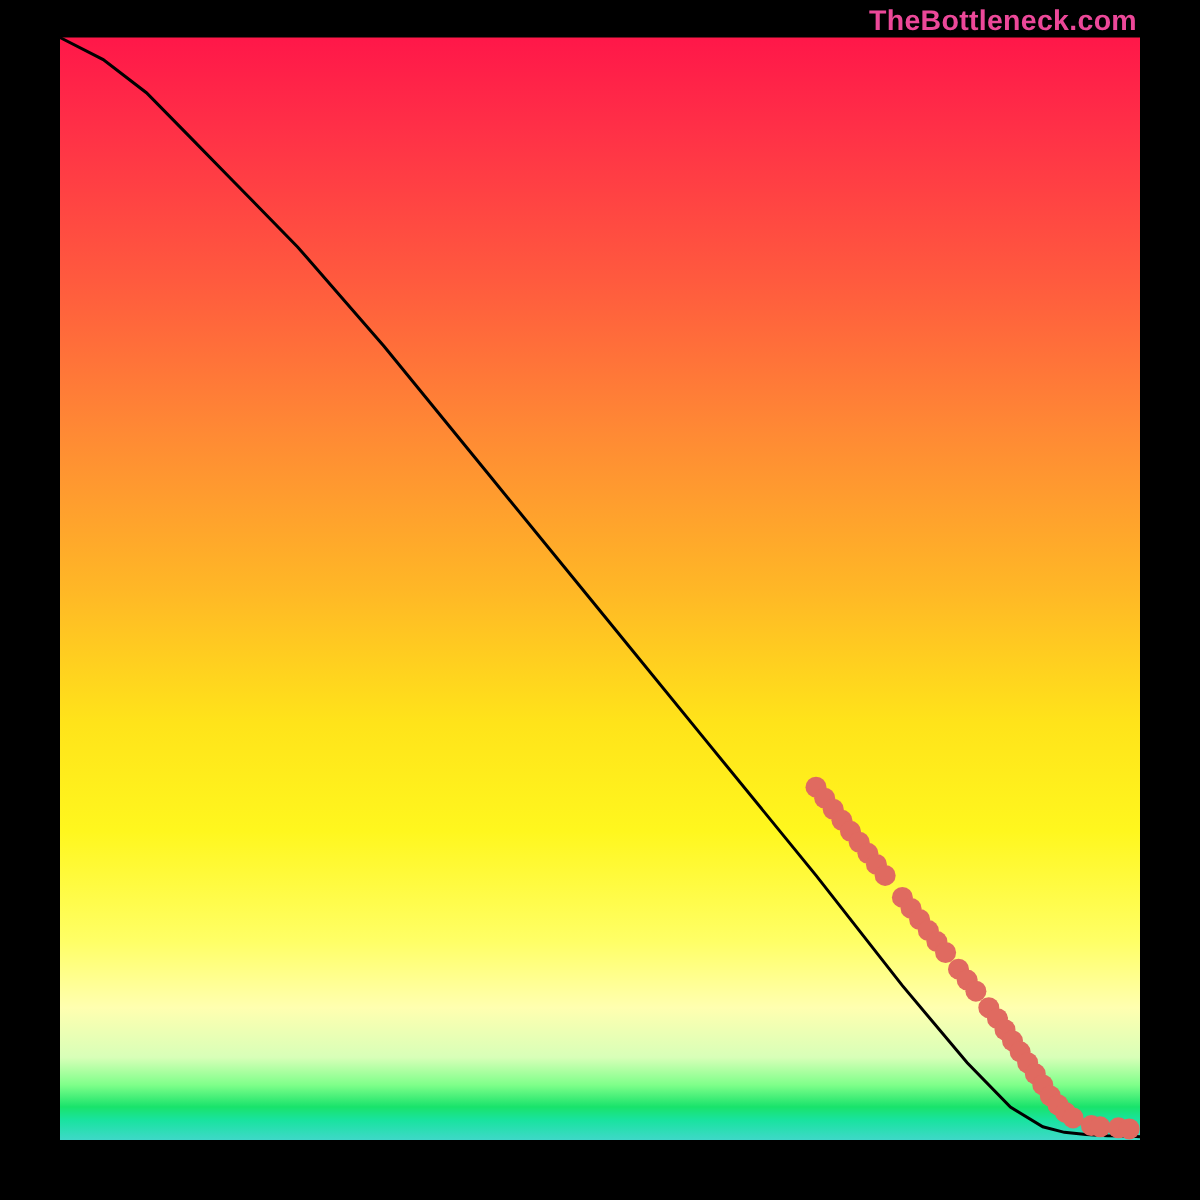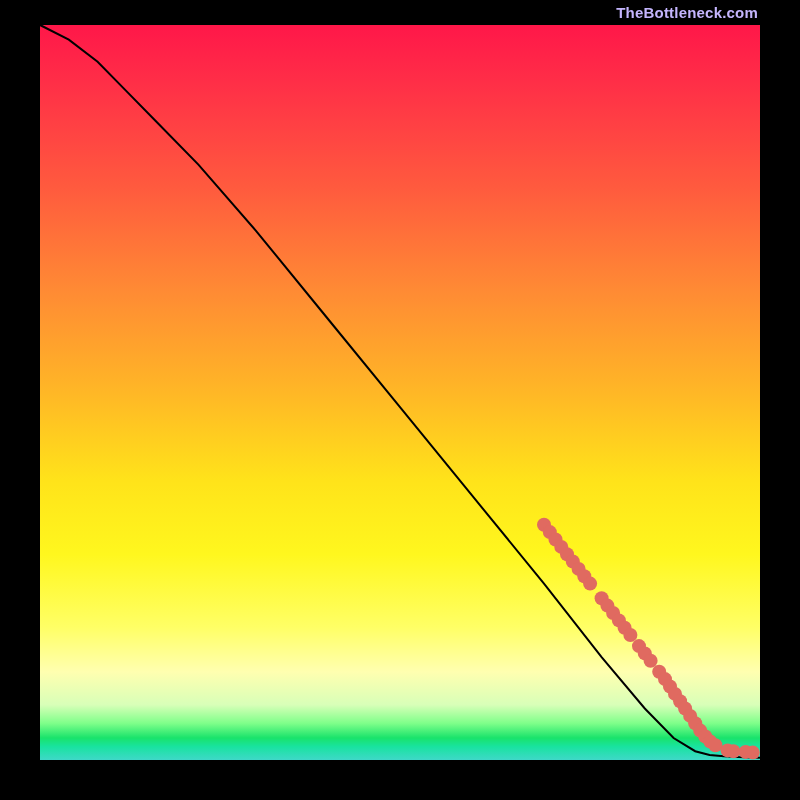--- a/index.html
+++ b/index.html
@@ -39,22 +39,22 @@
       #7fff8a 95%,
       #19e36b 97%,
       #19e3a0 98.2%,
       #3fd8c8 100%
     );
   }
   .attribution {
     position: absolute;
     top: 4px;
     right: 42px;
-    color: #c4b5fd;
-    font-size: 15px;
+    color: #ec4899;
+    font-size: 19px;
     font-weight: 600;
     letter-spacing: 0.2px;
   }
   svg.curve {
     position: absolute;
     inset: 0;
     width: 100%;
     height: 100%;
     overflow: visible;
   }

